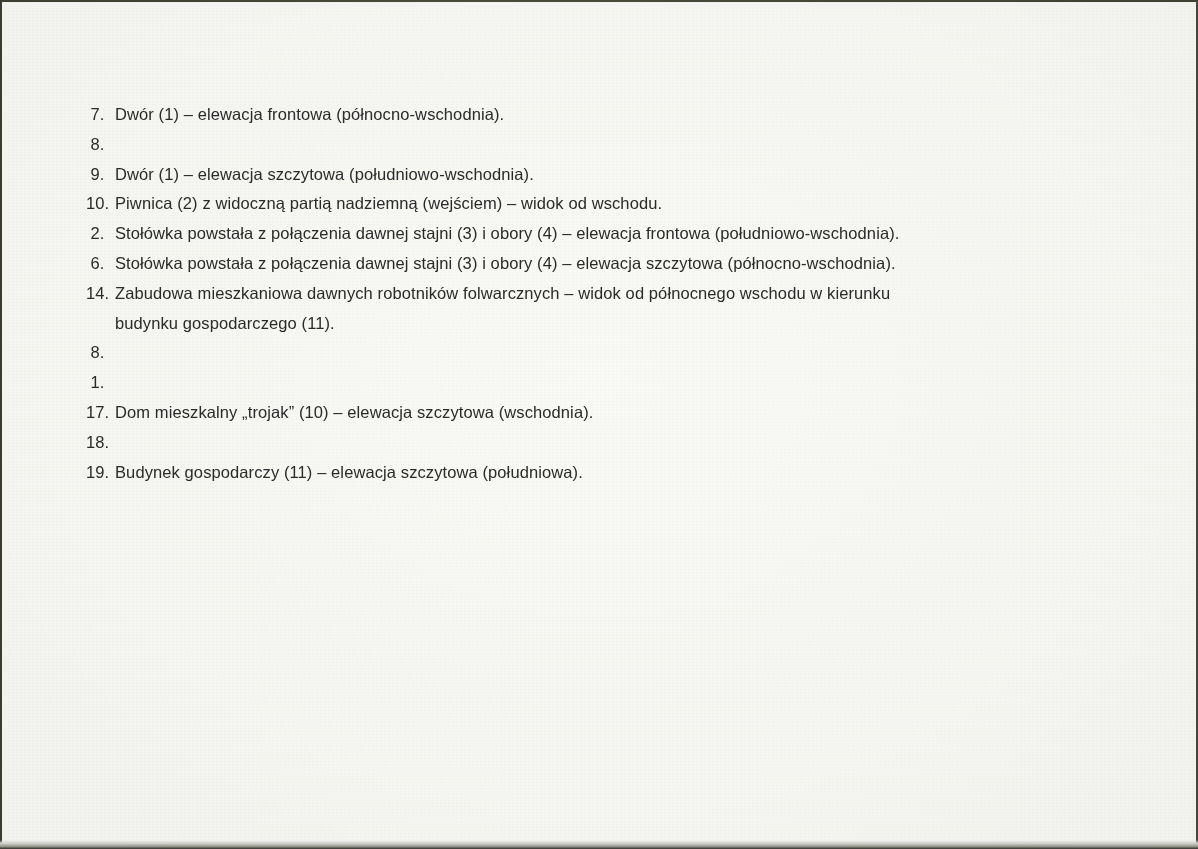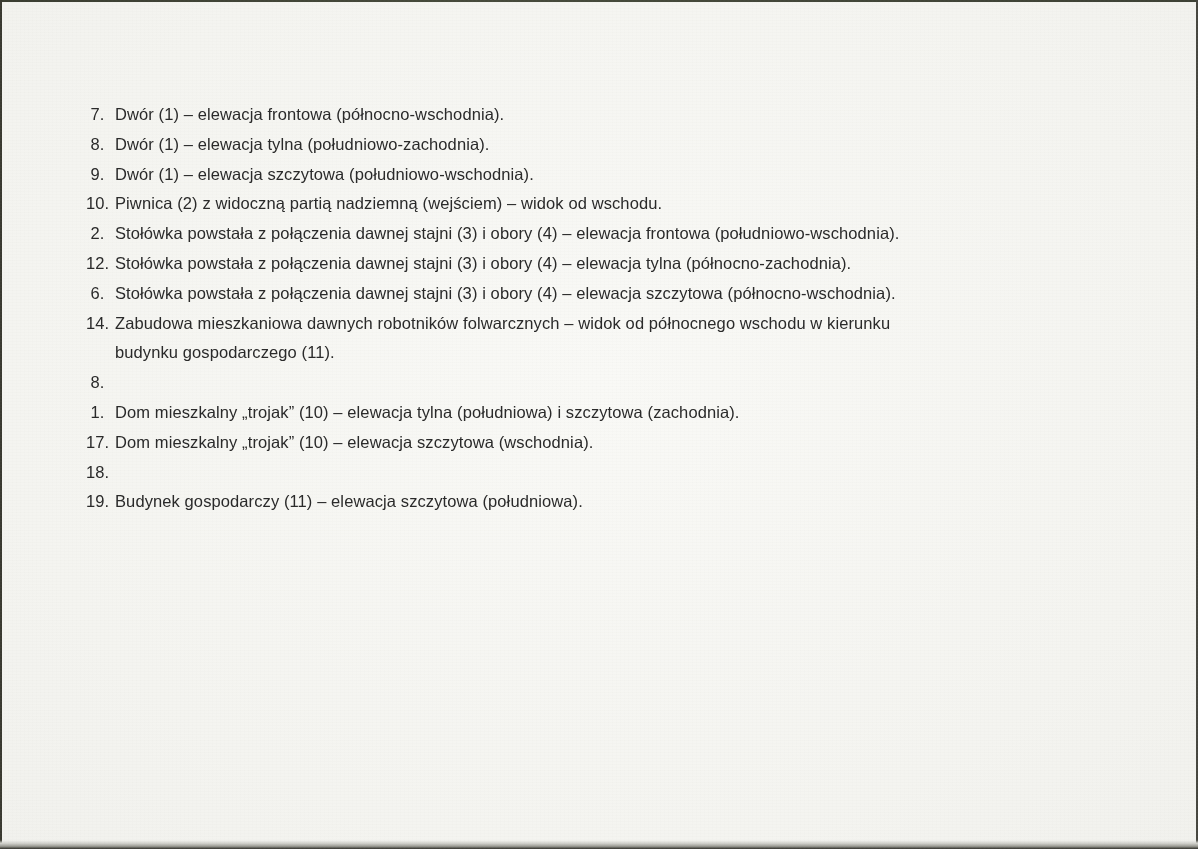--- a/index.html
+++ b/index.html
@@ -73,53 +73,47 @@
 <div class="edge-bottom"></div>
 <div class="grain"></div>
 
 <div class="figure-list">
     <div class="row">
     <span class="num">7.</span>
     <span class="txt">Dwór (1) – elewacja frontowa (północno-wschodnia).</span>
   </div>
     <div class="row">
     <span class="num">8.</span>
-    <span class="txt">Dwór (1) – elewacja tylna (południowo-zachodnia).</span>
   </div>
     <div class="row">
     <span class="num">9.</span>
     <span class="txt">Dwór (1) – elewacja szczytowa (południowo-wschodnia).</span>
   </div>
     <div class="row">
     <span class="num">10.</span>
     <span class="txt">Piwnica (2) z widoczną partią nadziemną (wejściem) – widok od wschodu.</span>
   </div>
     <div class="row">
     <span class="num">2.</span>
     <span class="txt">Stołówka powstała z połączenia dawnej stajni (3) i obory (4) – elewacja frontowa (południowo-wschodnia).</span>
-  </div>
-    <div class="row">
-    <span class="num">12.</span>
-    <span class="txt">Stołówka powstała z połączenia dawnej stajni (3) i obory (4) – elewacja tylna (północno-zachodnia).</span>
   </div>
     <div class="row">
     <span class="num">6.</span>
     <span class="txt">Stołówka powstała z połączenia dawnej stajni (3) i obory (4) – elewacja szczytowa (północno-wschodnia).</span>
   </div>
     <div class="row">
     <span class="num">14.</span>
     <span class="txt">Zabudowa mieszkaniowa dawnych robotników folwarcznych – widok od północnego wschodu w kierunku
 budynku gospodarczego (11).</span>
   </div>
     <div class="row">
     <span class="num">8.</span>
   </div>
     <div class="row">
     <span class="num">1.</span>
-    <span class="txt">Dom mieszkalny „trojak” (10) – elewacja tylna (południowa) i szczytowa (zachodnia).</span>
   </div>
     <div class="row">
     <span class="num">17.</span>
     <span class="txt">Dom mieszkalny „trojak” (10) – elewacja szczytowa (wschodnia).</span>
   </div>
     <div class="row">
     <span class="num">18.</span>
   </div>
     <div class="row">
     <span class="num">19.</span>

